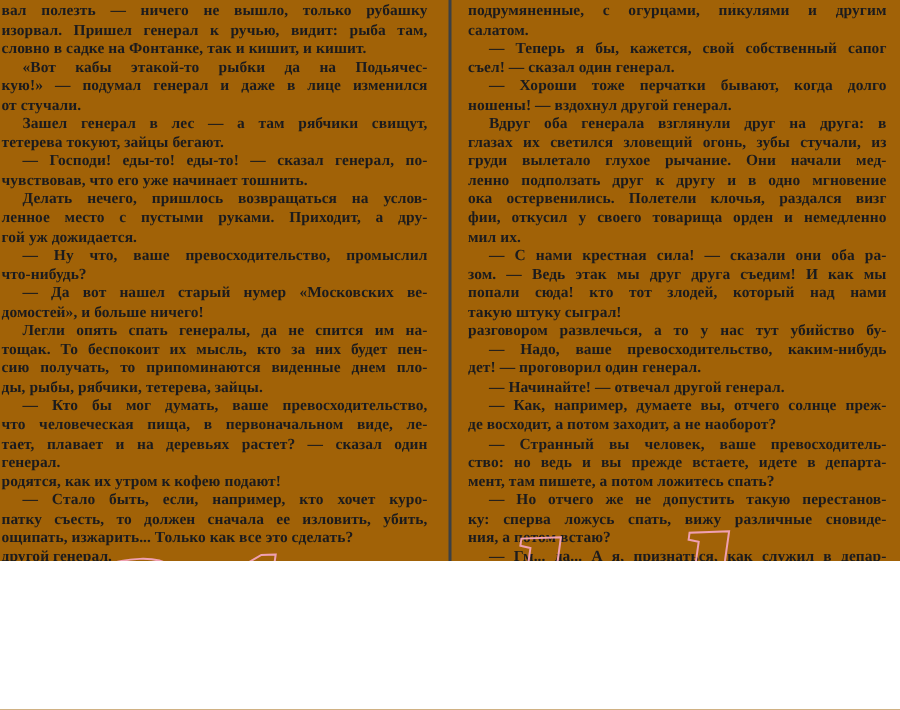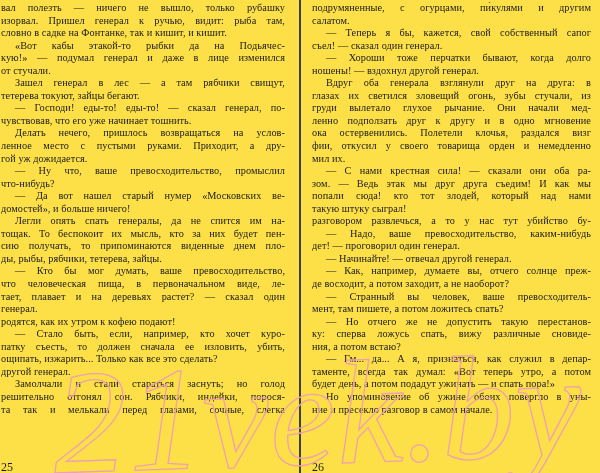--- a/index.html
+++ b/index.html
@@ -1,18 +1,18 @@
 <!DOCTYPE html>
 <html><head>
 <meta charset="utf-8">
 <style>
   html,body { margin:0; padding:0; background:#ffffff; }
   .screen {
-    position:relative; width:600px; height:473px; background:#fde047;
-    overflow:hidden; font-family:"Liberation Serif", serif;
+    position:relative; width:600px; height:374px; background:#a16207;
+    overflow:hidden; font-family:"Liberation Serif", serif;font-weight:bold;
   }
   .page { position:absolute; top:2px; }
   .page-left  { left:1px;   width:284px; }
   .page-right { left:312px; width:279px; }
   .line {
     font-size:10.3px; line-height:12.55px; height:12.55px; overflow:hidden;
     color:#1b1b1e; text-align:justify; text-align-last:justify;
     letter-spacing:0.05px;
   }
   .line.end { text-align-last:left; }
@@ -99,20 +99,21 @@
         <div class="line">зом. — Ведь этак мы друг друга съедим! И как мы</div>
         <div class="line">попали сюда! кто тот злодей, который над нами</div>
         <div class="line end">такую штуку сыграл!</div>
         <div class="line">разговором развлечься, а то у нас тут убийство бу-</div>
         <div class="line indent">— Надо, ваше превосходительство, каким-нибудь</div>
         <div class="line end">дет! — проговорил один генерал.</div>
         <div class="line indent end">— Начинайте! — отвечал другой генерал.</div>
         <div class="line indent">— Как, например, думаете вы, отчего солнце преж-</div>
         <div class="line end">де восходит, а потом заходит, а не наоборот?</div>
         <div class="line indent">— Странный вы человек, ваше превосходитель-</div>
+        <div class="line">ство: но ведь и вы прежде встаете, идете в департа-</div>
         <div class="line end">мент, там пишете, а потом ложитесь спать?</div>
         <div class="line indent">— Но отчего же не допустить такую перестанов-</div>
         <div class="line">ку: сперва ложусь спать, вижу различные сновиде-</div>
         <div class="line end">ния, а потом встаю?</div>
         <div class="line indent">— Гм... да... А я, признаться, как служил в депар-</div>
         <div class="line">таменте, всегда так думал: «Вот теперь утро, а потом</div>
         <div class="line end">будет день, а потом подадут ужинать — и спать пора!»</div>
         <div class="line indent">Но упоминовение об ужине обоих повергло в уны-</div>
         <div class="line end">ние и пресекло разговор в самом начале.</div>
       </div>

